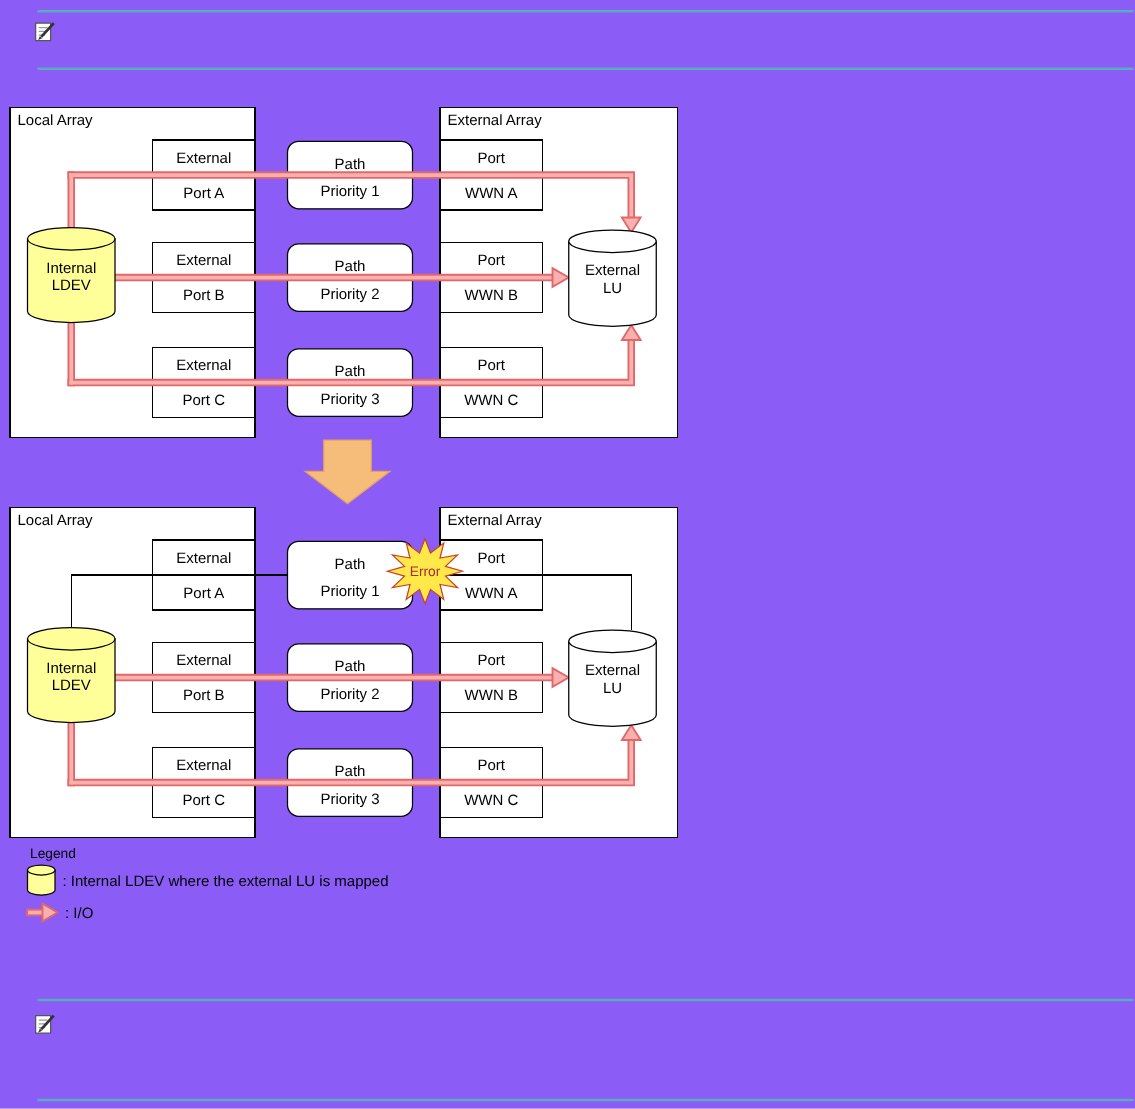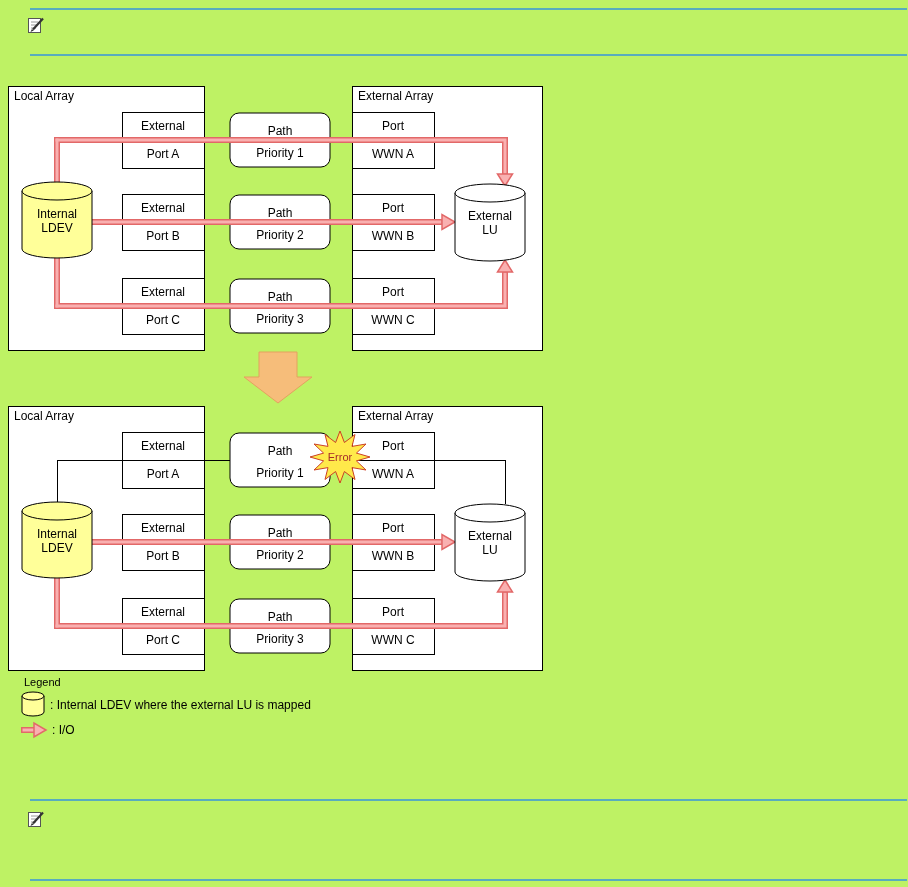--- a/index.html
+++ b/index.html
@@ -1,16 +1,16 @@
 <!DOCTYPE html>
 <html><head>
 <meta charset="utf-8">
 <style>
   html,body{margin:0;padding:0;background:#ffffff;}
-  #page{position:relative;width:908px;height:887px;background:#bef264;overflow:hidden;
+  #page{position:relative;width:908px;height:887px;background:#8b5cf6;overflow:hidden;
         font-family:"Liberation Sans","DejaVu Sans",sans-serif;}
   .rule{position:absolute;left:30px;width:877px;height:2px;background:#58ACBE;}
   .note-icon{position:absolute;left:26px;width:20px;height:20px;}
   #fig{position:absolute;left:0;top:0;}
   #fig text{font-family:"Liberation Sans","DejaVu Sans",sans-serif;font-size:12px;fill:#000;}
   #fig .tc{text-anchor:middle;}
   #fig .sm{font-size:11px;}
   #fig .err{fill:#A52A2A;font-size:11px;}
   .box{fill:#ffffff;stroke:#000000;stroke-width:1;shape-rendering:crispEdges;}
   .rbox{fill:#ffffff;stroke:#000000;stroke-width:1;}

